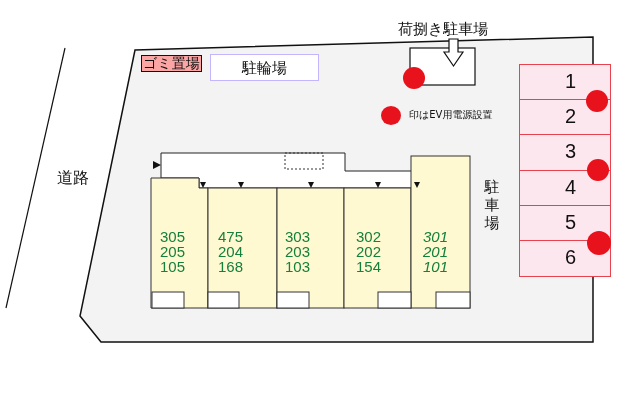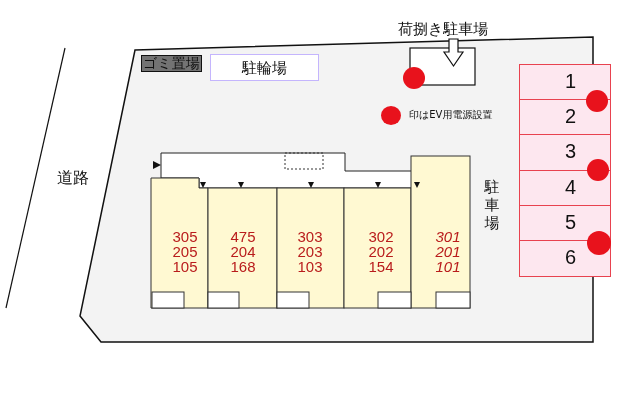--- a/index.html
+++ b/index.html
@@ -1,20 +1,20 @@
 <!DOCTYPE html>
 <html><head>
 <meta charset="utf-8">
 <style>
   html, body { margin:0; padding:0; background:#ffffff; }
   body { width:628px; height:400px; position:relative; overflow:hidden;
          font-family:"DejaVu Sans", sans-serif; }
   svg { position:absolute; left:0; top:0; }
   .lbl { position:absolute; color:#111; white-space:nowrap; }
-  .unit-label { position:absolute; text-align:center; font-size:15px; line-height:15px; color:#b91c1c;
+  .unit-label { position:absolute; font-size:15px; line-height:15px; color:#15803d;
                 font-family:"Liberation Sans", sans-serif; }
   .pk { position:absolute; left:519px; width:92px; height:33px; background:#fde7ef;
         border:1px solid #e8424f; box-sizing:border-box; }
   .pk span { position:absolute; right:34px; top:5px; font-size:20px; color:#111;
              font-family:"Liberation Sans", sans-serif; }
   .ev { position:absolute; width:22px; height:22px; border-radius:50%; background:#e8121c; }
 </style>
 </head>
 <body>
 
@@ -47,21 +47,21 @@
   <polygon points="153,161 161,165 153,169" fill="#111"></polygon>
   <polygon points="200,182 206,182 203,188" fill="#111"></polygon>
   <polygon points="238,182 244,182 241,188" fill="#111"></polygon>
   <polygon points="308,182 314,182 311,188" fill="#111"></polygon>
   <polygon points="375,182 381,182 378,188" fill="#111"></polygon>
   <polygon points="414,182 420,182 417,188" fill="#111"></polygon>
 </svg>
 
 <div class="lbl" style="left:57px;top:168px;font-size:16px;">道路</div>
 
-<div class="lbl" style="left:141px;top:55px;font-size:14px;line-height:15px;border:1px solid #111;padding:0 1px;background:#737373;">ゴミ置場</div>
+<div class="lbl" style="left:141px;top:55px;font-size:14px;line-height:15px;border:1px solid #111;padding:0 1px;background:#fca5a5;">ゴミ置場</div>
 
 <div class="lbl" style="left:210px;top:54px;width:109px;height:27px;border:1px solid #c4b5fd;background:#fff;box-sizing:border-box;text-align:center;font-size:15px;line-height:26px;">
   <span>駐輪場</span>
 </div>
 
 <div class="lbl" style="left:398px;top:20px;font-size:15px;">荷捌き駐車場</div>
 
 <div class="ev" style="left:403px;top:67px;"></div>
 <div class="ev" style="left:381px;top:106px;width:20px;height:19px;"></div>
 <div class="lbl" style="left:409px;top:108px;font-size:10px;text-align:center;">印はEV用電源設置</div>

